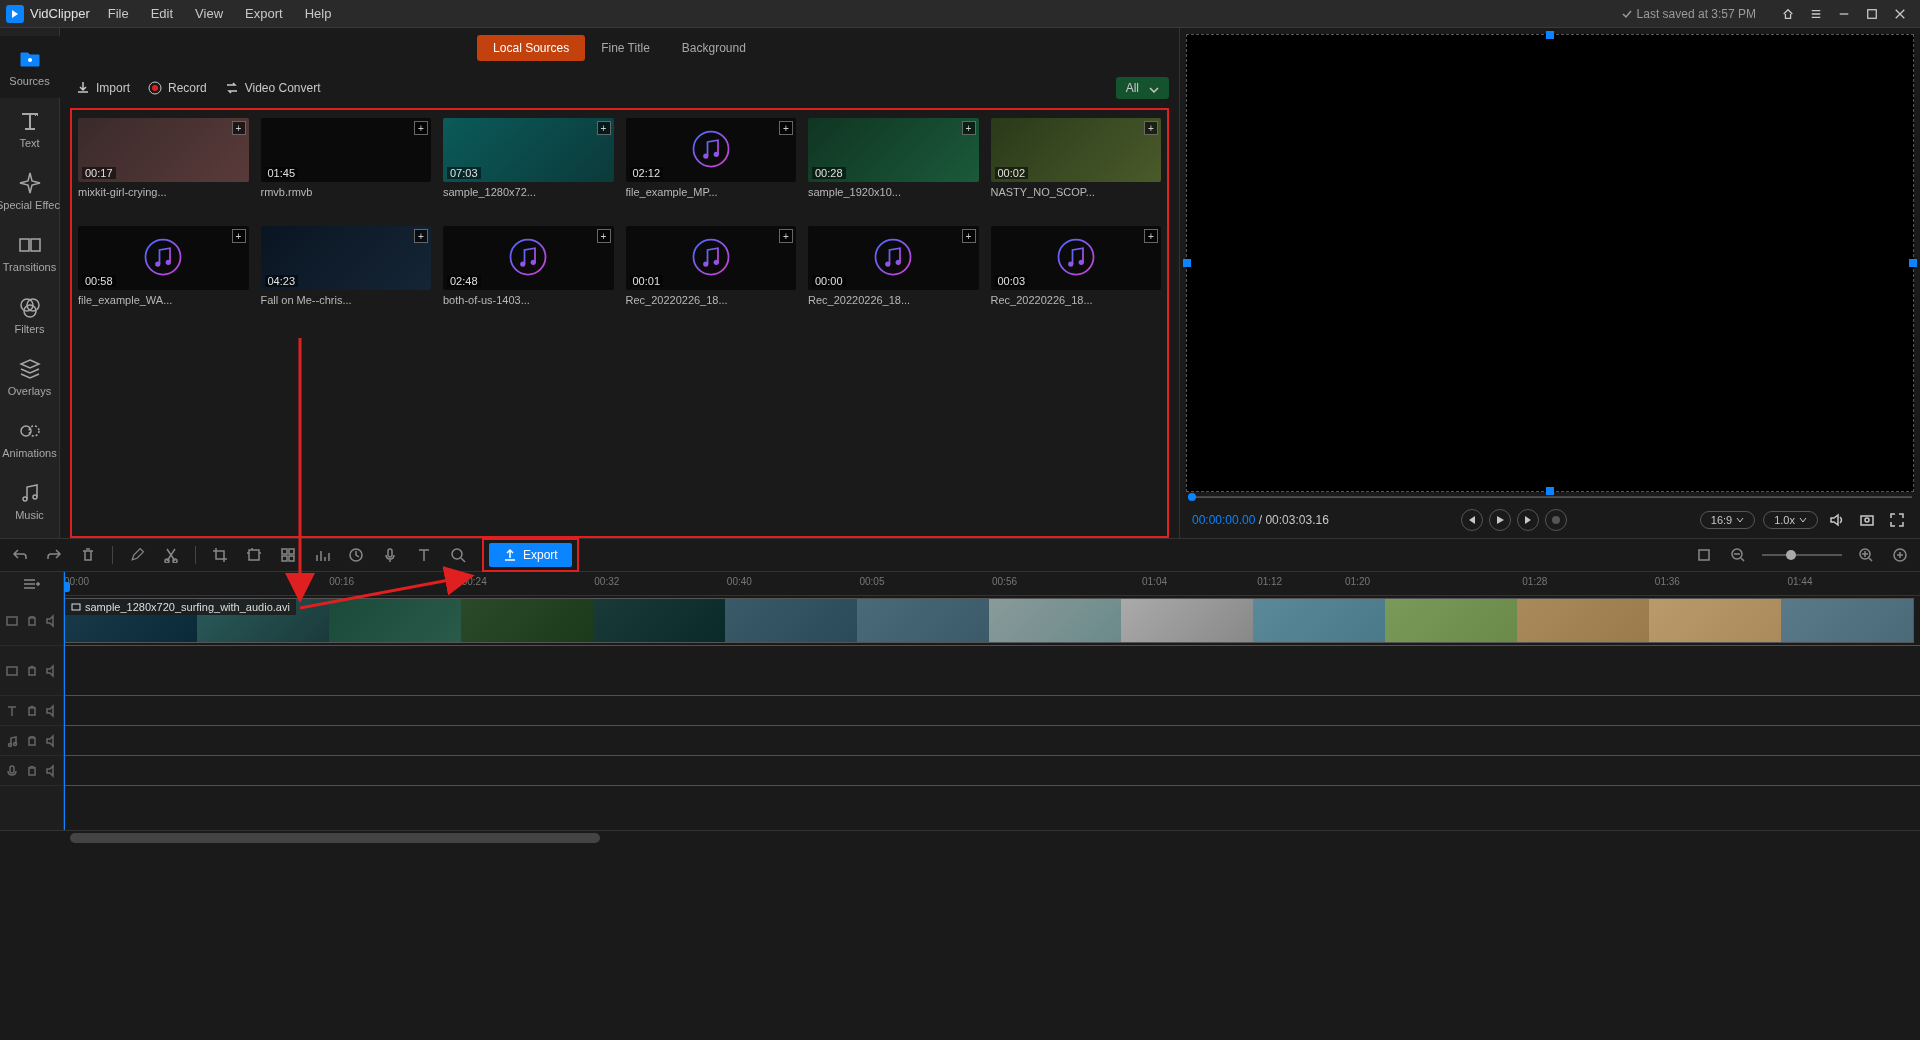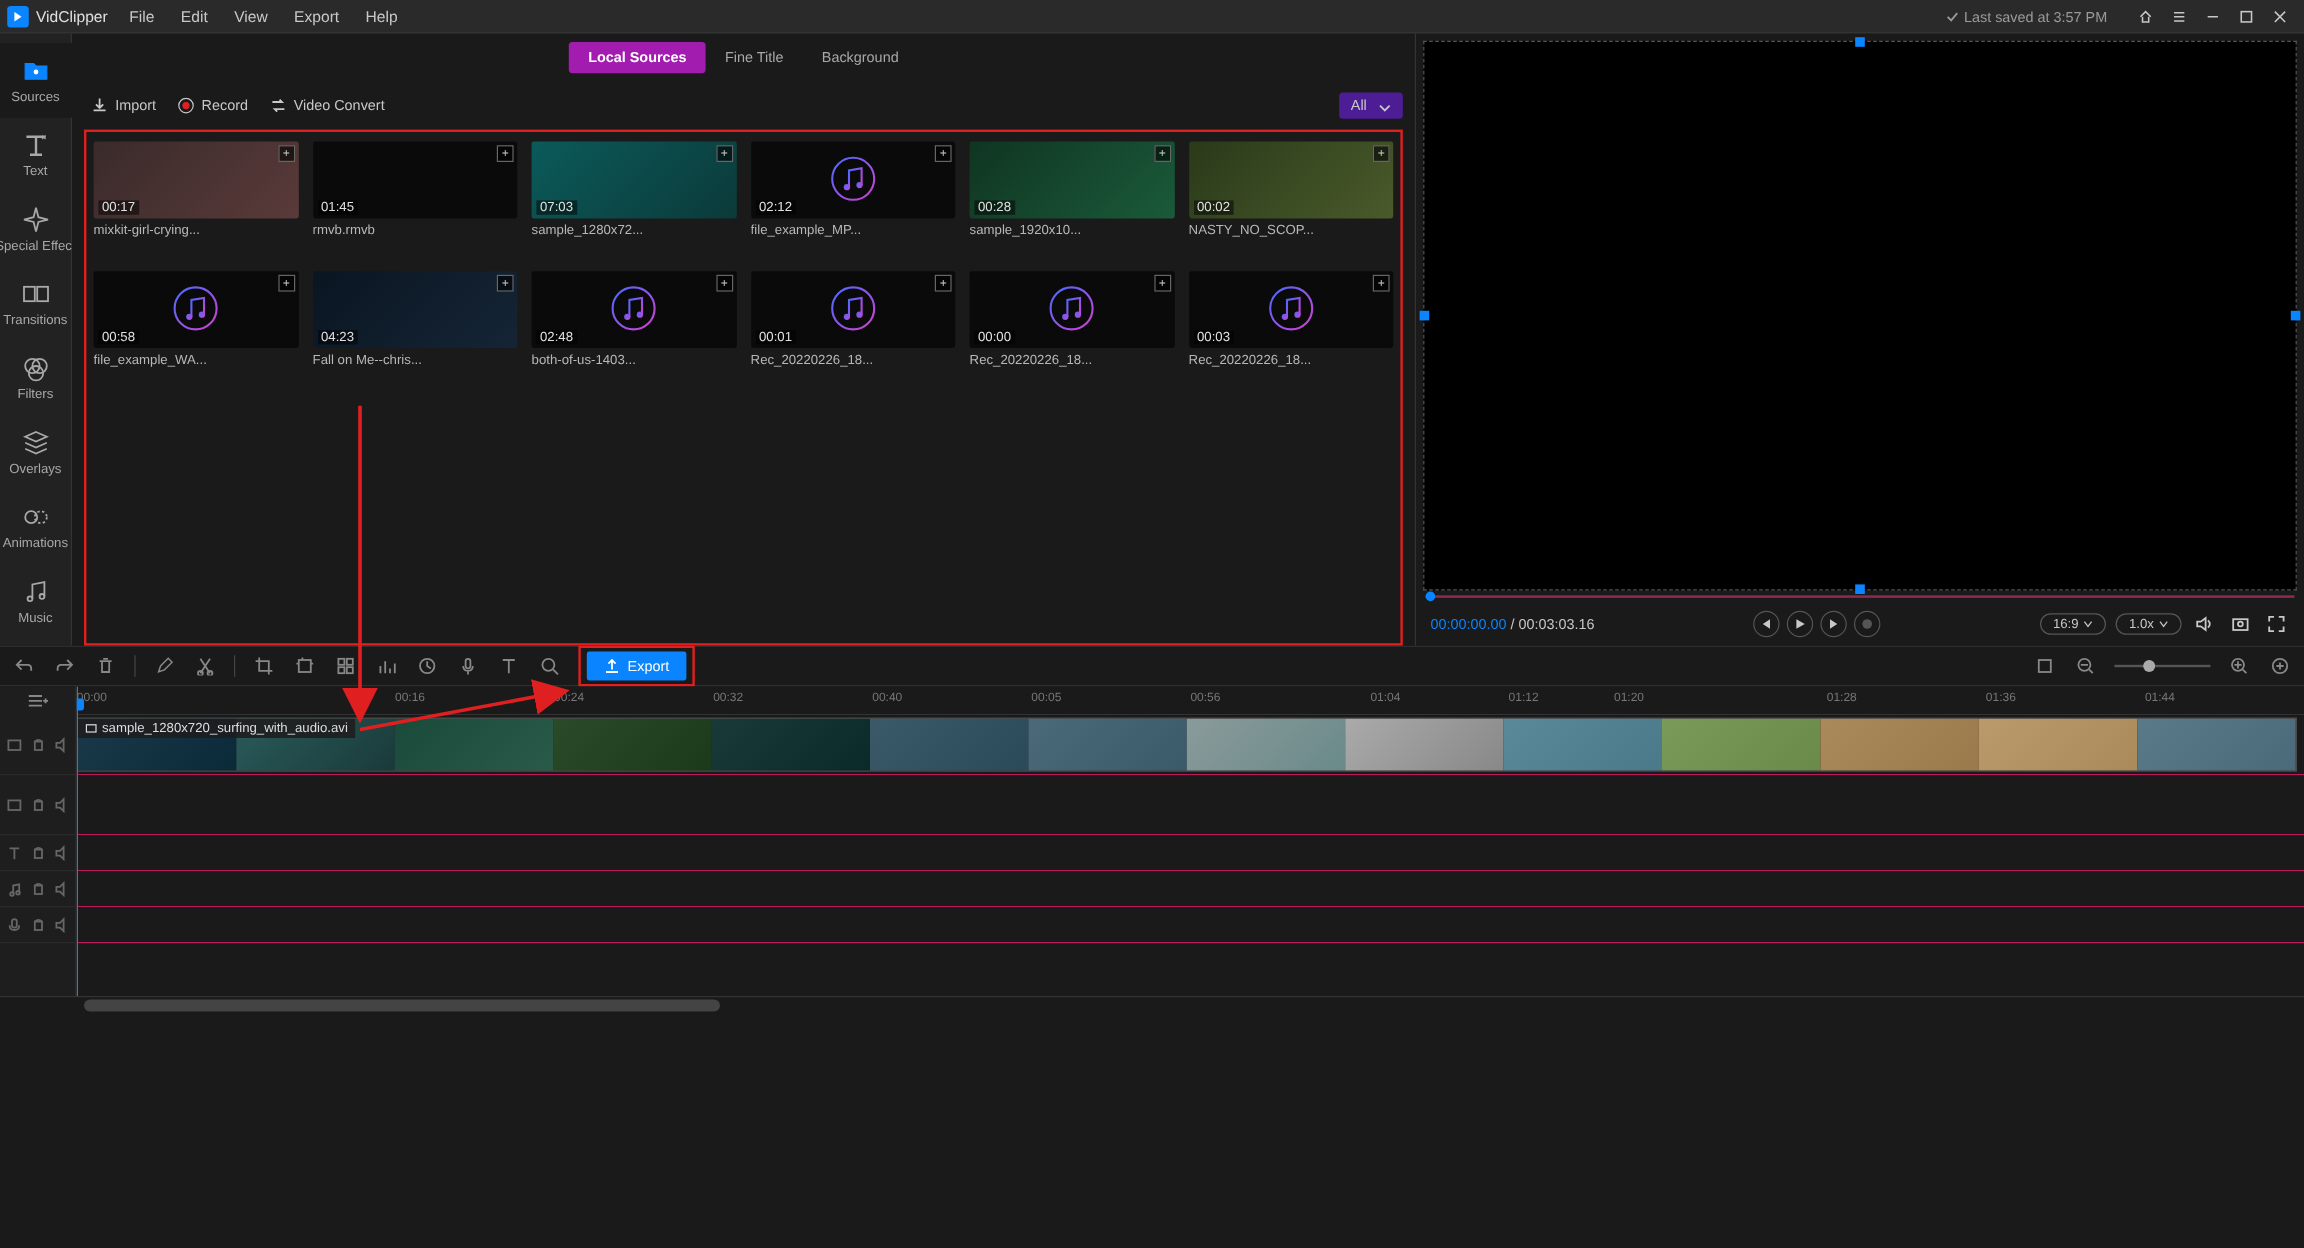--- a/index.html
+++ b/index.html
@@ -22,25 +22,25 @@
 .sidebar .side-item { width: 70px; height: 62px; display: flex; flex-direction: column; align-items: center; justify-content: center; gap: 4px; cursor: pointer; color: #a8a8a8; }
 .sidebar .side-item.active { background: #1a1a1a; }
 .sidebar .side-item.active .side-icon svg path, .sidebar .side-item.active .side-icon svg rect { fill: #0a84ff; stroke: #0a84ff; }
 .sidebar .side-icon { height: 24px; display: flex; align-items: center; justify-content: center; }
 .sidebar .side-icon svg { width: 24px; height: 24px; }
 .sidebar .side-label { font-size: 11px; }
 
 .media-panel { flex: 1; background: #1a1a1a; display: flex; flex-direction: column; padding: 0 10px; position: relative; border-right: 1px solid #333; min-width: 0; }
 .media-tabs { height: 40px; display: flex; align-items: center; justify-content: center; gap: 0; }
 .media-tab { padding: 6px 16px; font-size: 12px; color: #a8a8a8; cursor: pointer; border-radius: 3px; }
-.media-tab.active { background: #a21caf; color: #fff; font-weight: bold; }
+.media-tab.active { background: #c2410c; color: #fff; }
 .media-tools { height: 40px; display: flex; align-items: center; gap: 18px; padding-left: 6px; }
 .tool-btn { display: flex; align-items: center; gap: 6px; color: #c8c8c8; font-size: 12px; cursor: pointer; }
 .tool-btn svg { width: 14px; height: 14px; }
-.filter-select { margin-left: auto; display: flex; align-items: flex-end; gap: 10px; padding: 4px 10px; background: #4c1d95; border-radius: 3px; cursor: pointer; font-size: 12px; }
+.filter-select { margin-left: auto; display: flex; align-items: flex-end; gap: 10px; padding: 4px 10px; background: #14532d; border-radius: 3px; cursor: pointer; font-size: 12px; }
 
 .media-grid-wrap { position: relative; flex: 1; }
 .media-grid { position: absolute; inset: 0; border: 2px solid #e02020; display: grid; grid-template-columns: repeat(6, 1fr); grid-auto-rows: 100px; gap: 8px 12px; padding: 8px 6px 8px 6px; overflow: hidden; align-content: start; }
 .media-item { display: flex; flex-direction: column; gap: 4px; cursor: pointer; }
 .thumb { position: relative; width: 100%; height: 64px; background: #0a0a0a; border-radius: 2px; overflow: hidden; display: flex; align-items: center; justify-content: center; }
 .thumb .add-btn { position: absolute; top: 3px; right: 3px; width: 14px; height: 14px; background: rgba(0,0,0,.6); border: 1px solid #666; display: flex; align-items: center; justify-content: center; font-size: 10px; color: #ccc; }
 .thumb .dur { position: absolute; bottom: 3px; left: 4px; font-size: 11px; color: #e0e0e0; background: rgba(0,0,0,.5); padding: 0 3px; }
 .thumb .audio-icon svg { width: 42px; height: 42px; }
 .media-name { font-size: 11px; color: #b8b8b8; white-space: nowrap; overflow: hidden; text-overflow: ellipsis; }
 

